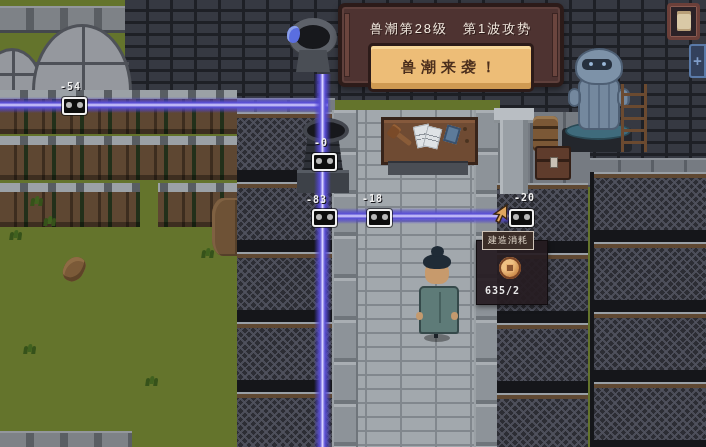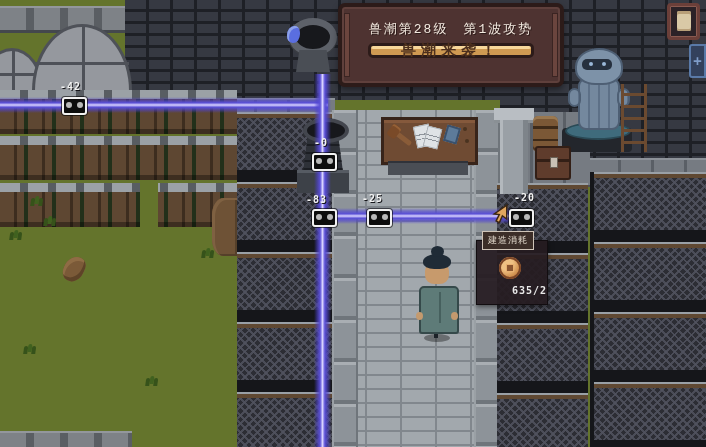--- a/index.html
+++ b/index.html
@@ -114,21 +114,21 @@
     color:#4c2f1d;font-weight:700;font-size:15px;letter-spacing:5px;
     display:flex;align-items:center;justify-content:center;font-family:"Liberation Sans",sans-serif;}
   .tooltip{background:rgba(38,28,33,.93);border:1px solid #120d10;box-shadow:0 2px 5px rgba(0,0,0,.5);}
   .tooltip-tab{background:#3c2e28;border:1px solid #cfc4b8;color:#e6ddd0;
     font-size:9px;letter-spacing:1px;padding:2px 5px;white-space:nowrap;}
   .coin{width:22px;height:22px;border-radius:50%;
     background:radial-gradient(circle at 35% 32%,#efc183 0 30%,#d0904f 62%,#9c5c30 100%);
     box-shadow:inset 0 0 0 2px #7b4526;}
   .coin::after{content:"";position:absolute;left:7px;top:7px;width:8px;height:8px;
     background:#8a5530;box-shadow:inset 0 0 0 1px #e8b070;}
-  .cost{font:700 10px "DejaVu Sans Mono",monospace;color:#e9e9e9;letter-spacing:1px;text-align:right;}
+  .cost{font:700 10px "DejaVu Sans Mono",monospace;color:#e9e9e9;letter-spacing:1px;text-align:left;padding-left:8px;}
   .hud-btn{background:#2c2227;border:3px solid #6b3f39;border-radius:4px;cursor:pointer;
     box-shadow:inset 0 0 0 1px #8a5a50;}
   .scrollpaper{background:#d9c9a6;border-radius:2px;
     box-shadow:inset 0 3px 0 #b89f78,inset 0 -2px 0 #b89f78;}
   .hud-blue{background:#33415c;border:2px solid #5a7aa8;border-radius:3px 0 0 3px;cursor:pointer;
     color:#7e9cc8;font:700 14px "DejaVu Sans Mono",monospace;display:flex;align-items:center;justify-content:center;}
 </style>
 </head>
 <body>
 
@@ -230,29 +230,29 @@
   <div class="abs beam-h" style="left:0;top:97px;width:328px;height:16px;"></div>
   <div class="abs beam-v" style="left:314px;top:74px;width:17px;height:373px;"></div>
   <div class="abs beam-h" style="left:313px;top:208px;width:207px;height:16px;"></div>
 
   <div class="abs proj" style="left:62px;top:97px;"></div>
   <div class="abs proj" style="left:312px;top:153px;"></div>
   <div class="abs proj" style="left:312px;top:209px;"></div>
   <div class="abs proj" style="left:367px;top:209px;"></div>
   <div class="abs proj" style="left:509px;top:209px;"></div>
 
-  <div class="abs dmg" style="left:60px;top:81px;">-42</div>
+  <div class="abs dmg" style="left:60px;top:81px;">-54</div>
   <div class="abs dmg" style="left:314px;top:137px;">-0</div>
   <div class="abs dmg" style="left:306px;top:194px;">-83</div>
-  <div class="abs dmg" style="left:362px;top:193px;">-25</div>
+  <div class="abs dmg" style="left:362px;top:193px;">-18</div>
   <div class="abs dmg" style="left:514px;top:192px;">-20</div>
 
   <div class="abs banner" style="left:338px;top:3px;width:218px;height:76px;">
-    <div class="abs banner-title" style="left:0;top:13px;width:100%;font-family:Liberation Mono, monospace;">兽潮第28级　第1波攻势</div>
-    <button class="abs banner-btn" style="left:26px;top:36px;width:166px;height:15px;">兽潮来袭！</button>
+    <div class="abs banner-title" style="left:0;top:13px;width:100%;">兽潮第28级　第1波攻势</div>
+    <button class="abs banner-btn" style="left:26px;top:36px;width:166px;height:49px;">兽潮来袭！</button>
   </div>
 
   <div class="abs tooltip" style="left:476px;top:240px;width:70px;height:63px;">
     <div class="abs tooltip-tab" style="left:5px;top:-10px;">建造消耗</div>
     <div class="abs coin" style="left:22px;top:16px;"></div>
     <div class="abs cost" style="left:0;top:44px;width:100%;">635/2</div>
   </div>
 
   <button class="abs hud-btn" style="left:667px;top:3px;width:33px;height:37px;">
     <span class="abs scrollpaper" style="left:7px;top:5px;width:14px;height:20px;"></span>

